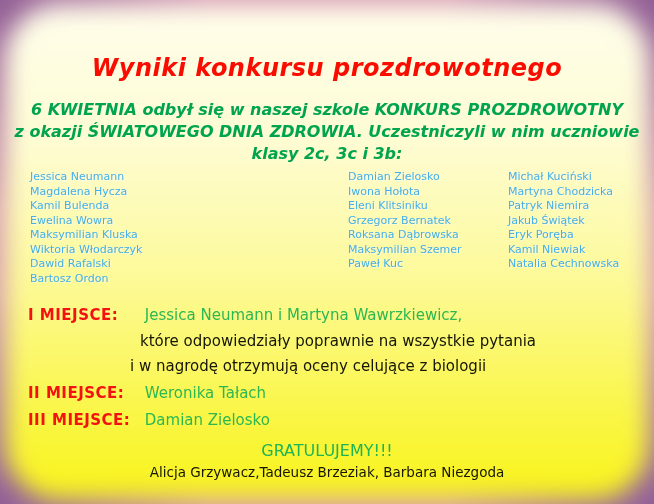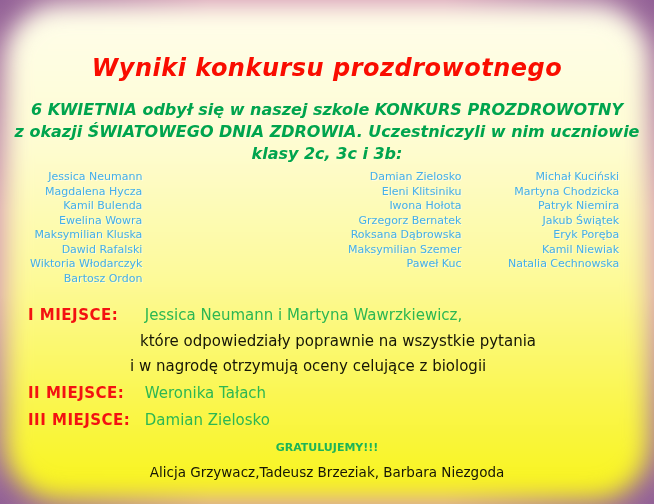--- a/index.html
+++ b/index.html
@@ -37,21 +37,20 @@
     font-style:italic; font-weight:bold;
     font-size:16px; line-height:22px;
     color:#00a44e;
   }
   .col {
     position:absolute; top:170px;
     font-size:11px; line-height:14.5px;
     color:#44afe9;
     text-shadow:1px 1px 0 rgba(255,255,255,0.55);
     white-space:nowrap;
-    text-align:right;
   }
   .col1 { left:30px; }
   .col2 { left:186px; }
   .col3 { left:348px; }
   .col4 { left:508px; }
 
   .resline { position:absolute; left:28px; white-space:nowrap; font-size:15px; }
   .place {
     display:inline-block; min-width:112px;
     color:#f31111; font-weight:bold;
@@ -61,21 +60,21 @@
   .note { color:#161606; }
   .r1 { top:306px; }
   .n1 { top:332px; left:140px; }
   .n2 { top:357px; left:130px; }
   .r2 { top:384px; }
   .r3 { top:411px; }
 
   .congrats {
     position:absolute; top:441px; left:0; right:0;
     text-align:center;
-    font-weight:bold; font-size:11px;
+    font-weight:normal; font-size:16px;
     color:#1db457;
   }
   .signature {
     position:absolute; top:464px; left:0; right:0;
     text-align:center;
     font-size:13.5px;
     color:#161606;
   }
 </style>
 </head>
@@ -92,30 +91,30 @@
       <div>z okazji ŚWIATOWEGO DNIA ZDROWIA. Uczestniczyli w nim uczniowie</div>
       <div>klasy 2c, 3c i 3b:</div>
     </div>
 
     <div class="col col1">
       <div>Jessica Neumann</div>
       <div>Magdalena Hycza</div>
       <div>Kamil Bulenda</div>
       <div>Ewelina Wowra</div>
       <div>Maksymilian Kluska</div>
+      <div>Wiktoria Włodarczyk</div>
       <div>Dawid Rafalski</div>
-      <div>Wiktoria Włodarczyk</div>
       <div>Bartosz Ordon</div>
     </div>
 
 
     <div class="col col3">
       <div>Damian Zielosko</div>
+      <div>Iwona Hołota</div>
       <div>Eleni Klitsiniku</div>
-      <div>Iwona Hołota</div>
       <div>Grzegorz Bernatek</div>
       <div>Roksana Dąbrowska</div>
       <div>Maksymilian Szemer</div>
       <div>Paweł Kuc</div>
     </div>
 
     <div class="col col4">
       <div>Michał Kuciński</div>
       <div>Martyna Chodzicka</div>
       <div>Patryk Niemira</div>

